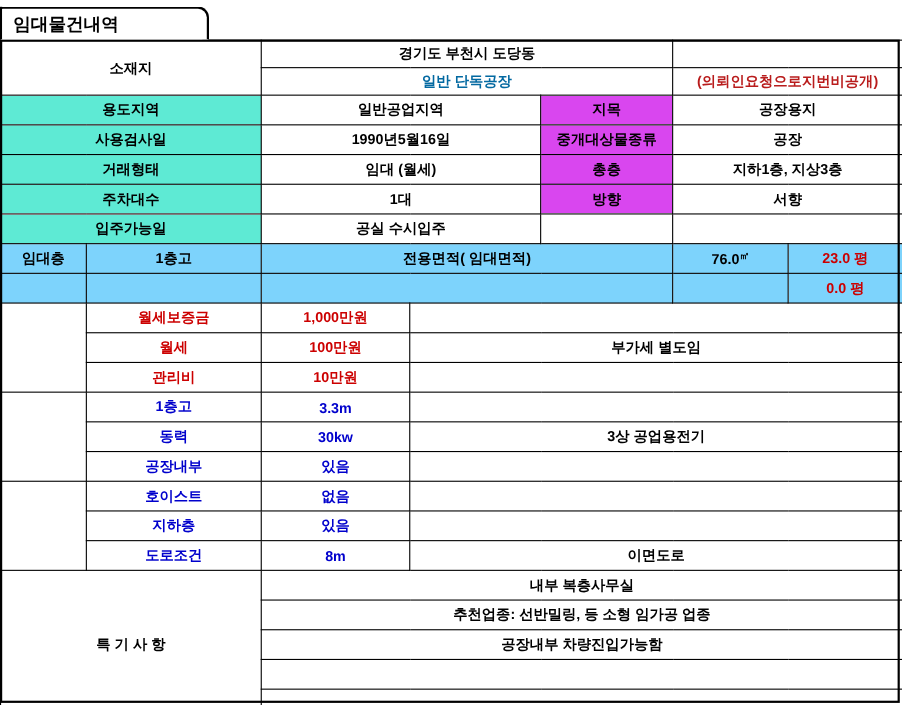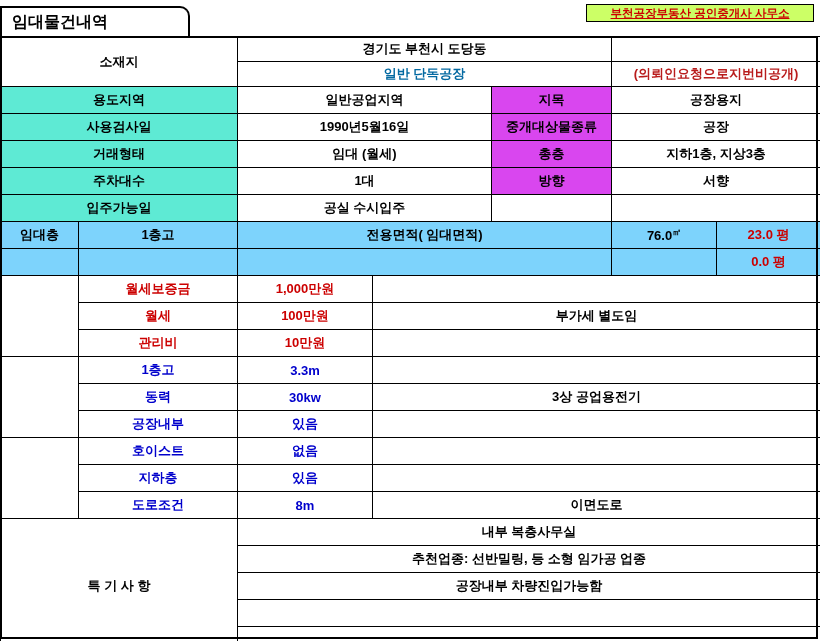--- a/index.html
+++ b/index.html
@@ -122,21 +122,20 @@
   .dotted-row td.edge { border-left: 1px solid #000; border-right: 1px solid #000; }
 </style>
 </head>
 <body>
 
 <div class="tab-title">
   <span>임대물건내역</span>
 </div>
 
 <div class="office-banner">
-  <div class="office-line first">부천공장부동산 공인중개사 사무소</div>
 </div>
 
 <div class="frame"></div>
 
 <table class="sheet">
   <colgroup>
     <col style="width:78px">
     <col style="width:159px">
     <col style="width:135px">
     <col style="width:119px">

